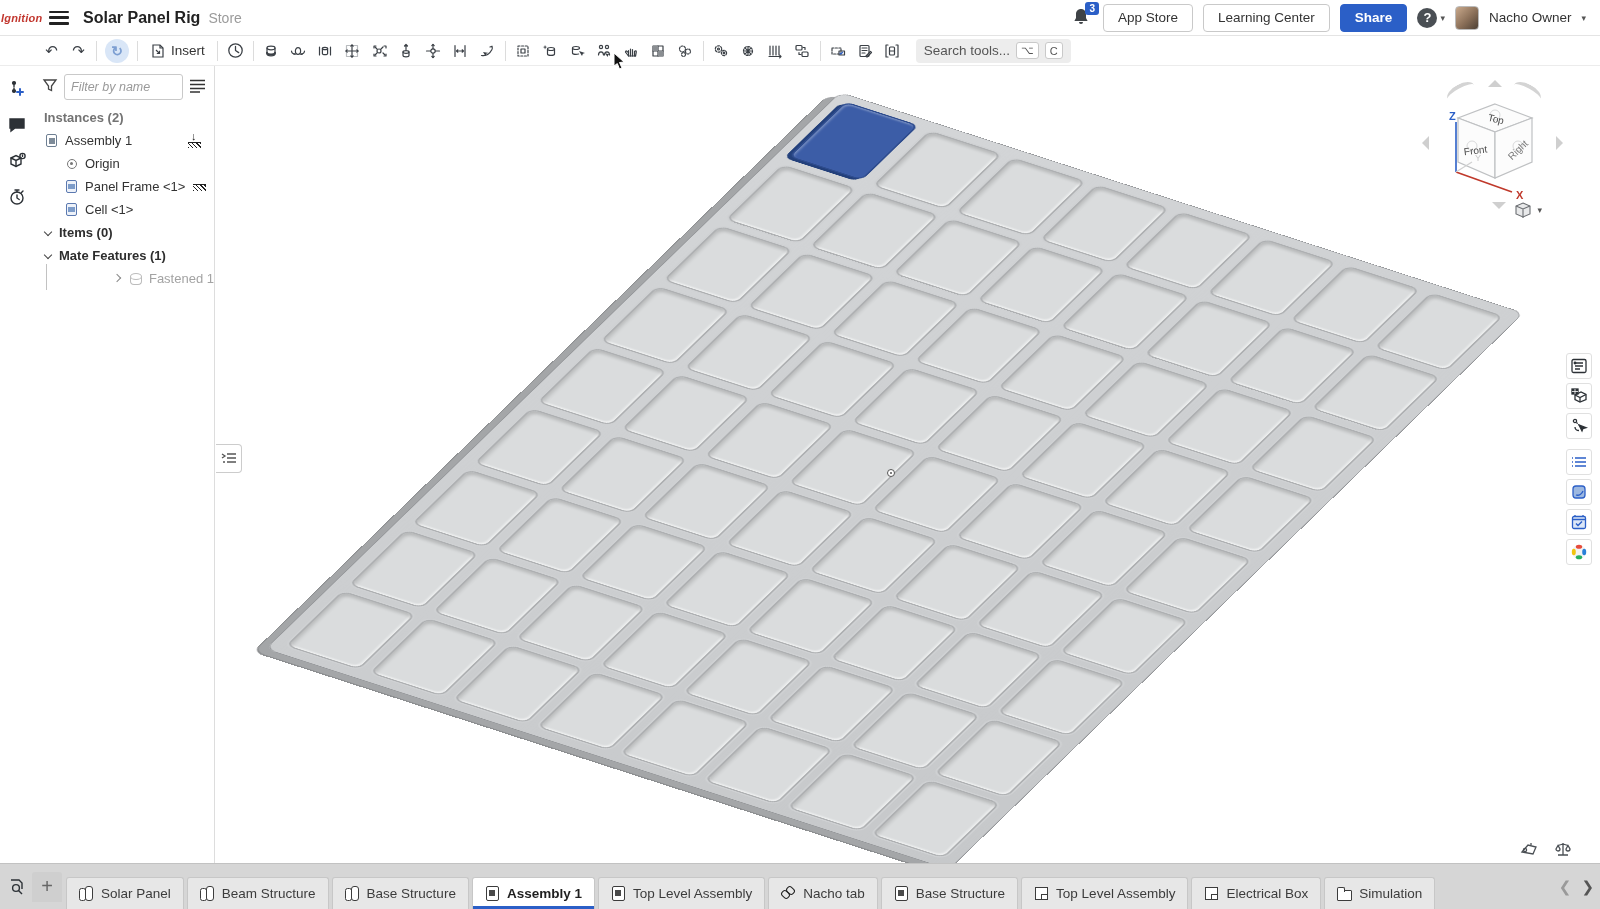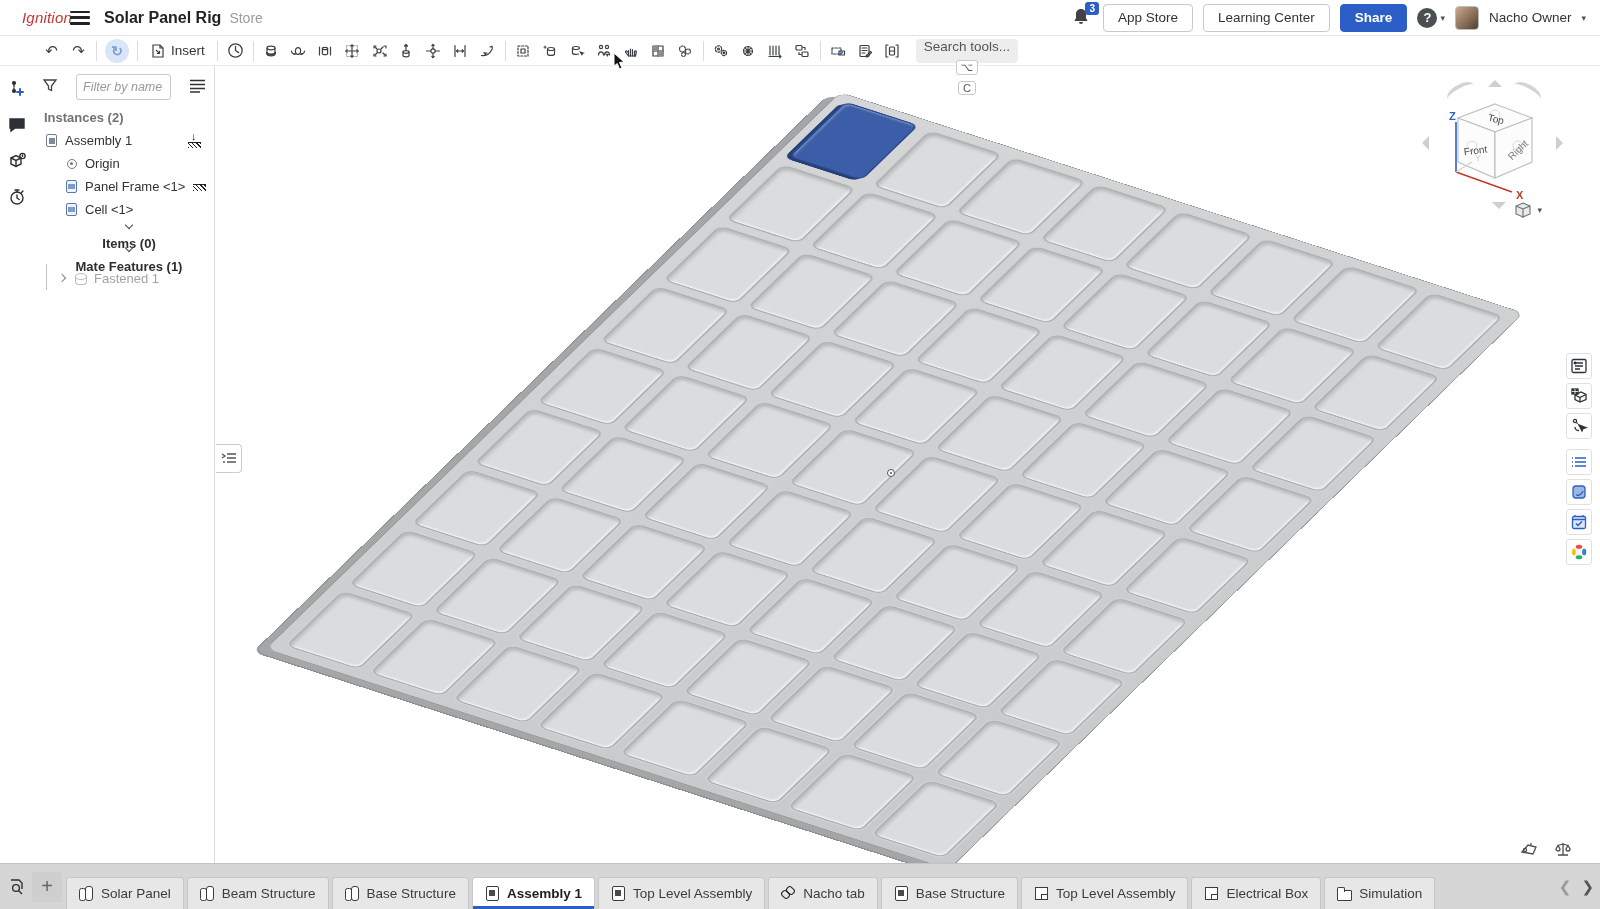--- a/index.html
+++ b/index.html
@@ -2,22 +2,22 @@
 <html><head>
 <meta charset="utf-8">
 <style>
   * { margin:0; padding:0; box-sizing:border-box; }
   html,body { width:1600px; height:909px; overflow:hidden; background:#fff;
     font-family:"Liberation Sans", sans-serif; color:#333; }
 
   
   .header { position:absolute; left:0; top:0; right:0; height:36px; background:#fff;
     border-bottom:1px solid #e4e4e4; display:flex; align-items:center; z-index:40; }
-  .logo { width:42px; font-style:italic; font-weight:normal; color:#c2372f; font-size:15px;
-    margin-left:22px; letter-spacing:.2px; }
+  .logo { width:42px; font-style:italic; font-weight:bold; color:#c2372f; font-size:11px;
+    margin-left:1px; letter-spacing:.2px; }
   .hamburger { width:20px; height:14px; margin:0 14px 0 6px; display:flex; flex-direction:column;
     justify-content:space-between; cursor:pointer; }
   .hamburger span { height:2.5px; background:#222; border-radius:1px; }
   .doc-title { font-size:16px; font-weight:700; color:#222; }
   .doc-workspace { font-size:14px; color:#9b9b9b; margin-left:8px; }
   .header-right { margin-left:auto; display:flex; align-items:center; gap:10px; padding-right:14px; }
   .bell { position:relative; width:22px; height:22px; }
   .bell svg { display:block; }
   .badge { position:absolute; top:-5px; right:-6px; background:#2b5fc7; color:#fff; font-size:10px;
     padding:1px 4px; border-radius:3px; font-weight:700; }
@@ -38,47 +38,47 @@
     border-radius:3px; cursor:pointer; flex:none; }
   .ti svg { stroke:#3b4046; fill:none; stroke-width:1.2; stroke-linecap:round; stroke-linejoin:round; }
   .ti .glyph { font-size:15px; color:#3b4046; line-height:1; }
   .ti.sync { background:#d9e6f7; border-radius:50%; width:24px; height:24px; margin:0 4px; }
   .ti.sync .glyph { color:#7d9fd2; font-size:14px; font-weight:bold; }
   .tsep { width:1px; height:20px; background:#dcdcdc; margin:0 4px; flex:none; }
   .insert-btn { display:flex; align-items:center; gap:5px; padding:0 8px; height:26px; border-radius:3px;
     cursor:pointer; }
   .insert-btn span { font-size:13.5px; color:#333; }
   .search-pill { margin-left:10px; background:#ededed; border-radius:4px; height:24px; display:flex;
-    align-items:center; padding:0 8px; gap:6px; cursor:text;flex-direction:column; }
+    align-items:center; padding:0 8px; gap:6px; cursor:text; }
   .search-pill .ph { font-size:13.5px; color:#555; }
   .key { background:#fff; border:1px solid #c9c9c9; border-radius:3px; font-size:11px; color:#555;
     padding:0 4px; height:17px; display:flex; align-items:center; }
 
   
   .left-strip { position:absolute; left:0; top:36px; bottom:46px; width:34px; background:#fff;
     z-index:30; display:flex; flex-direction:column; align-items:center; padding-top:6px; gap:14px; }
   .strip-icon { width:22px; height:22px; display:flex; align-items:center; justify-content:center; cursor:pointer; }
   .strip-icon svg { stroke:#2c3136; fill:none; stroke-width:1.4; stroke-linecap:round; }
 
   
   .left-panel { position:absolute; left:34px; top:66px; bottom:46px; width:181px; background:#fff;
     border-right:1px solid #ddd; z-index:29; }
-  .filter-row { display:flex; align-items:center; gap:18px; padding:8px 8px 6px 8px; }
+  .filter-row { display:flex; align-items:center; gap:6px; padding:8px 8px 6px 8px; }
   .funnel svg { stroke:#444; fill:none; stroke-width:1.3; }
   .filter-input { flex:1; height:26px; border:1px solid #c9c9c9; border-radius:3px; font-size:12.5px;
     font-style:italic; color:#333; padding:0 6px; font-family:"Liberation Sans",sans-serif; min-width:0; }
   .filter-input::placeholder { color:#9a9a9a; }
   .list-toggle svg { stroke:#333; stroke-width:1.6; }
 
   .tree { font-size:13px; }
   .trow { position:relative; height:23px; display:flex; align-items:center; gap:6px; cursor:pointer; }
   .trow.hdr { font-weight:700; color:#737373; }
-  .trow.sec { font-weight:700; color:#2e2e2e;flex-direction:column; }
+  .trow.sec { font-weight:700; color:#2e2e2e; }
   .trow.muted { color:#a3a3a3; }
-  .pl8 { padding-left:10px; } .pl20 { padding-left:24px; } .pl28 { padding-left:30px; }
+  .pl8 { padding-left:10px; } .pl20 { padding-left:24px;justify-content:flex-end; } .pl28 { padding-left:30px; }
   .trow.hasguide::before { content:""; position:absolute; left:12px; top:-3px; height:26px;
     border-left:1px solid #c2c2c2; }
   .chev { width:9px; height:9px; position:relative; flex:none; }
   .chev::before { content:""; position:absolute; left:1px; top:1px; width:5px; height:5px;
     border:solid #444; border-width:0 1.6px 1.6px 0; }
   .chev.down::before { transform:rotate(45deg); }
   .chev.right::before { transform:rotate(-45deg); border-color:#888; }
   .ticon { width:15px; height:15px; position:relative; flex:none; display:inline-block; }
   .ticon.assembly::before { content:""; position:absolute; inset:1px 2px; border:1.3px solid #6e7f92;
     border-radius:2px; background:#fff; }

